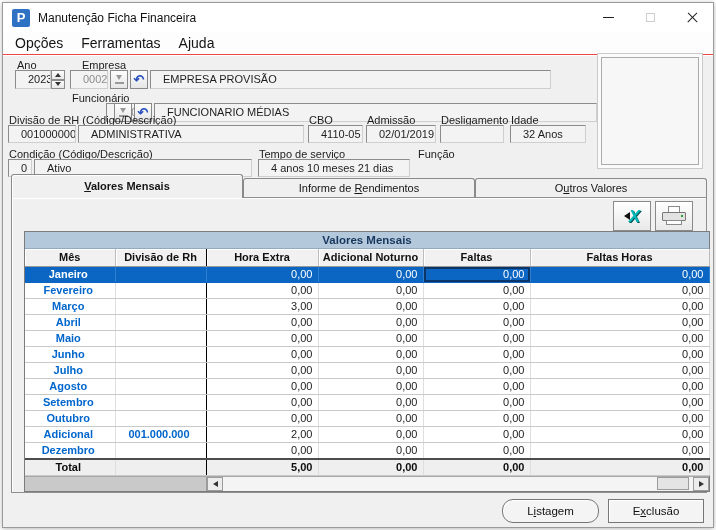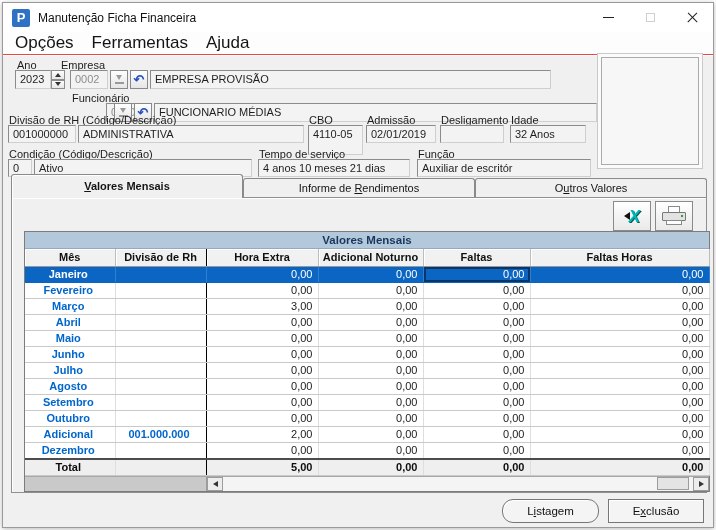--- a/index.html
+++ b/index.html
@@ -19,31 +19,31 @@
   .wbtn { width:42px; height:29px; display:flex; align-items:center; justify-content:center; }
   .g-min { width:11px; height:1px; background:#222; }
   .g-max { width:9px; height:9px; border:1px solid #cfcfcf; background:#fff; }
   .g-close { position:relative; width:13px; height:13px; }
   .g-close i { position:absolute; left:0; top:6px; width:13px; height:1.4px; background:#222; display:block; }
   .g-close i:first-child { transform:rotate(45deg); }
   .g-close i:last-child  { transform:rotate(-45deg); }
 
   
   .menubar { position:absolute; left:0; top:29px; width:100%; height:22px; background:#fdfdfd;
-             display:flex; align-items:center; font-size:17px; color:#141414; }
+             display:flex; align-items:center; font-size:14px; color:#141414; }
   .menu-item { padding:0 9px; height:100%; line-height:22px; }
   .menu-item:first-child { margin-left:3px; }
 
   
   .form { position:absolute; left:0; top:51px; width:100%; height:119px; border-top:1px solid #ef4444;
           box-shadow:inset 0 1px 0 #fff; }
   .lbl { position:absolute; font-size:11px; color:#1c1c1c; white-space:nowrap; }
   .fld { position:absolute; height:19px; background:#f3f3f3; border:1px solid;
          border-color:#8b8b8b #cfcfcf #cfcfcf #8b8b8b; font-size:11px; color:#1e1e1e;
-         padding:2px 3px 0 4px; white-space:nowrap; overflow:hidden; }
+         padding:2px 3px 0 12px; white-space:nowrap; overflow:hidden; }
   .fld.dim { color:#8d8d8d; }
   .sbtn { position:absolute; height:19px; width:18px; background:linear-gradient(#fefefe,#e6e6e6);
           border:1px solid #898989; display:flex; align-items:center; justify-content:center; }
   .spin { position:absolute; width:14px; height:19px; display:flex; flex-direction:column; }
   .spin div { flex:1; background:linear-gradient(#fdfdfd,#e7e7e7); border:1px solid #8d8d8d;
               display:flex; align-items:center; justify-content:center; }
   .tri-up { width:0; height:0; border-left:3px solid transparent; border-right:3px solid transparent;
             border-bottom:4px solid #333; }
   .tri-dn { width:0; height:0; border-left:3px solid transparent; border-right:3px solid transparent;
             border-top:4px solid #333; }
@@ -156,21 +156,21 @@
     <div class="fld" style="left:12px; top:15px; width:36px;">2023</div>
     <div class="spin" style="left:48px; top:15px;">
       <div>
           <span class="tri-up"></span>
         </div>
       <div>
           <span class="tri-dn"></span>
         </div>
     </div>
 
-    <div class="lbl" style="left:58px; top:4px;text-align:center;">Empresa</div>
+    <div class="lbl" style="left:79px; top:4px;text-align:center;">Empresa</div>
     <div class="fld dim" style="left:67px; top:15px; width:38px;">0002</div>
     <div class="sbtn" style="left:107px; top:15px;">
       <span class="lk">
           <span class="a"></span>
           <span class="b"></span>
         </span>
     </div>
     <div class="sbtn" style="left:127px; top:15px;">
       <span class="undo-glyph">↶</span>
     </div>
@@ -187,40 +187,39 @@
     <div class="sbtn" style="left:131px; top:48px;">
       <span class="undo-glyph">↶</span>
     </div>
     <div class="fld" style="left:151px; top:48px; width:443px;">FUNCIONARIO MÉDIAS</div>
 
     <div class="lbl" style="left:6px; top:59px;">Divisão de RH (Código/Descrição)</div>
     <div class="fld" style="left:5px; top:70px; width:68px; height:18px;">001000000</div>
     <div class="fld" style="left:75px; top:70px; width:226px; height:18px;">ADMINISTRATIVA</div>
 
     <div class="lbl" style="left:306px; top:59px;">CBO</div>
-    <div class="fld" style="left:305px; top:70px; width:55px; height:30px;">4110-05</div>
+    <div class="fld" style="left:305px; top:70px; width:55px; height:18px;">4110-05</div>
 
     <div class="lbl" style="left:364px; top:59px;">Admissão</div>
     <div class="fld" style="left:363px; top:70px; width:70px; height:18px;">02/01/2019</div>
 
     <div class="lbl" style="left:438px; top:59px;">Desligamento</div>
     <div class="fld" style="left:437px; top:70px; width:64px; height:18px;"></div>
 
     <div class="lbl" style="left:508px; top:59px;">Idade</div>
     <div class="fld" style="left:507px; top:70px; width:76px; height:18px;">32 Anos</div>
 
     <div class="lbl" style="left:6px; top:93px;">Condição (Código/Descrição)</div>
     <div class="fld" style="left:5px; top:104px; width:24px; height:18px;">0</div>
     <div class="fld" style="left:31px; top:104px; width:218px; height:18px;">Ativo</div>
 
     <div class="lbl" style="left:256px; top:93px;">Tempo de serviço</div>
     <div class="fld" style="left:255px; top:104px; width:152px; height:18px;">4 anos 10 meses 21 dias</div>
 
     <div class="lbl" style="left:415px; top:93px;">Função</div>
-    <div class="fld" style="left:414px; top:104px; width:174px; height:18px;">Auxiliar de escritór</div>
 
     <div class="photo">
         <div class="inner"></div>
       </div>
   </div>
 
   <div class="tab active" style="left:8px; width:232px;">
     <span></span><span class="k">V</span><span>alores Mensais</span>
   </div>
   <div class="tab" style="left:240px; width:232px;">

